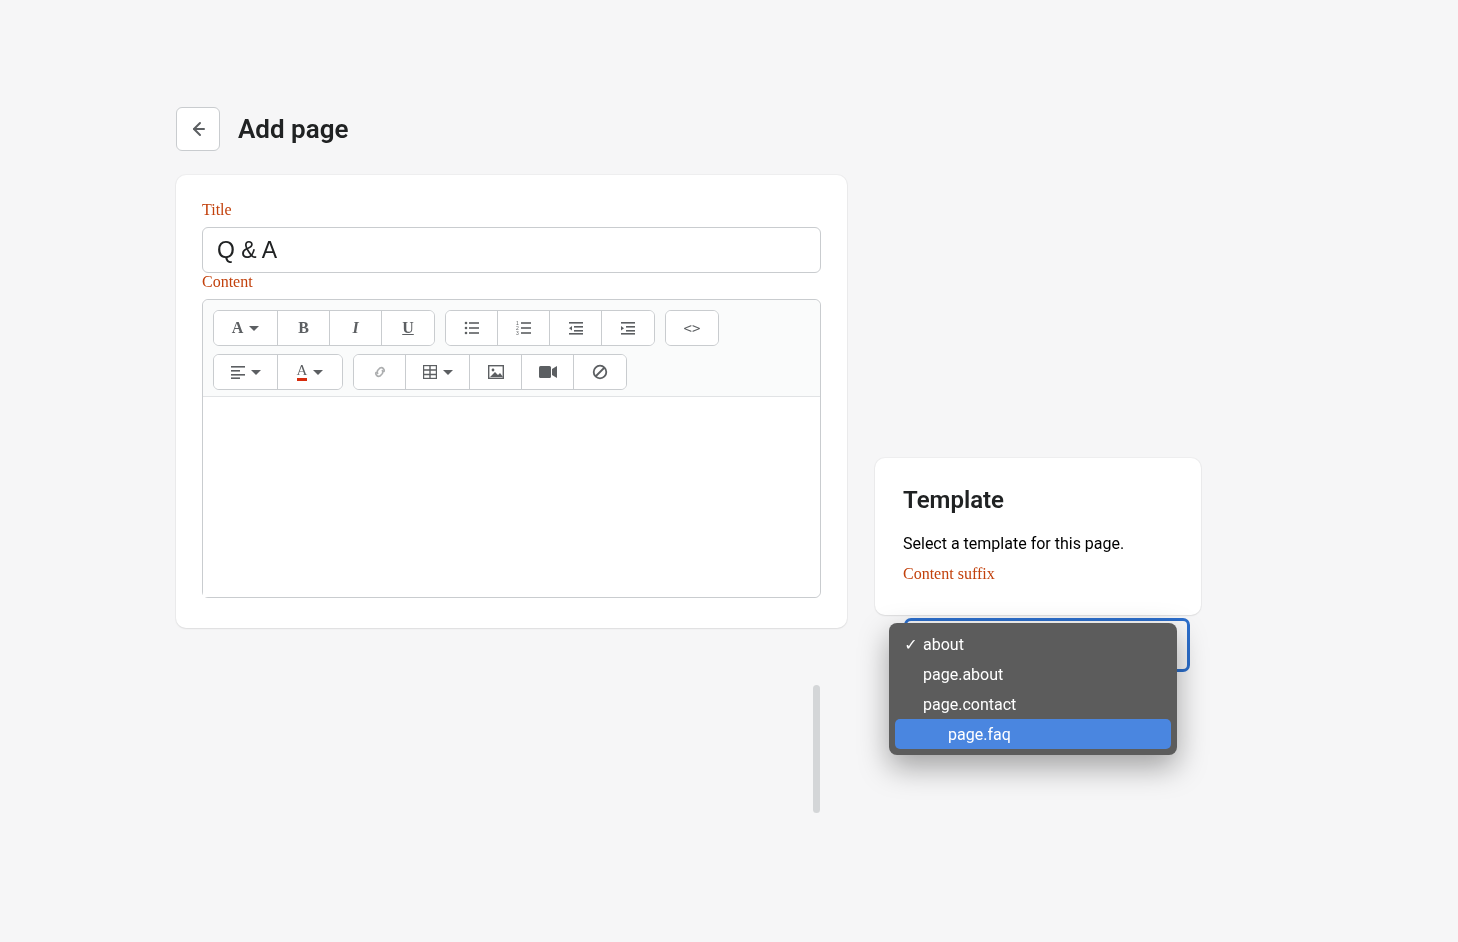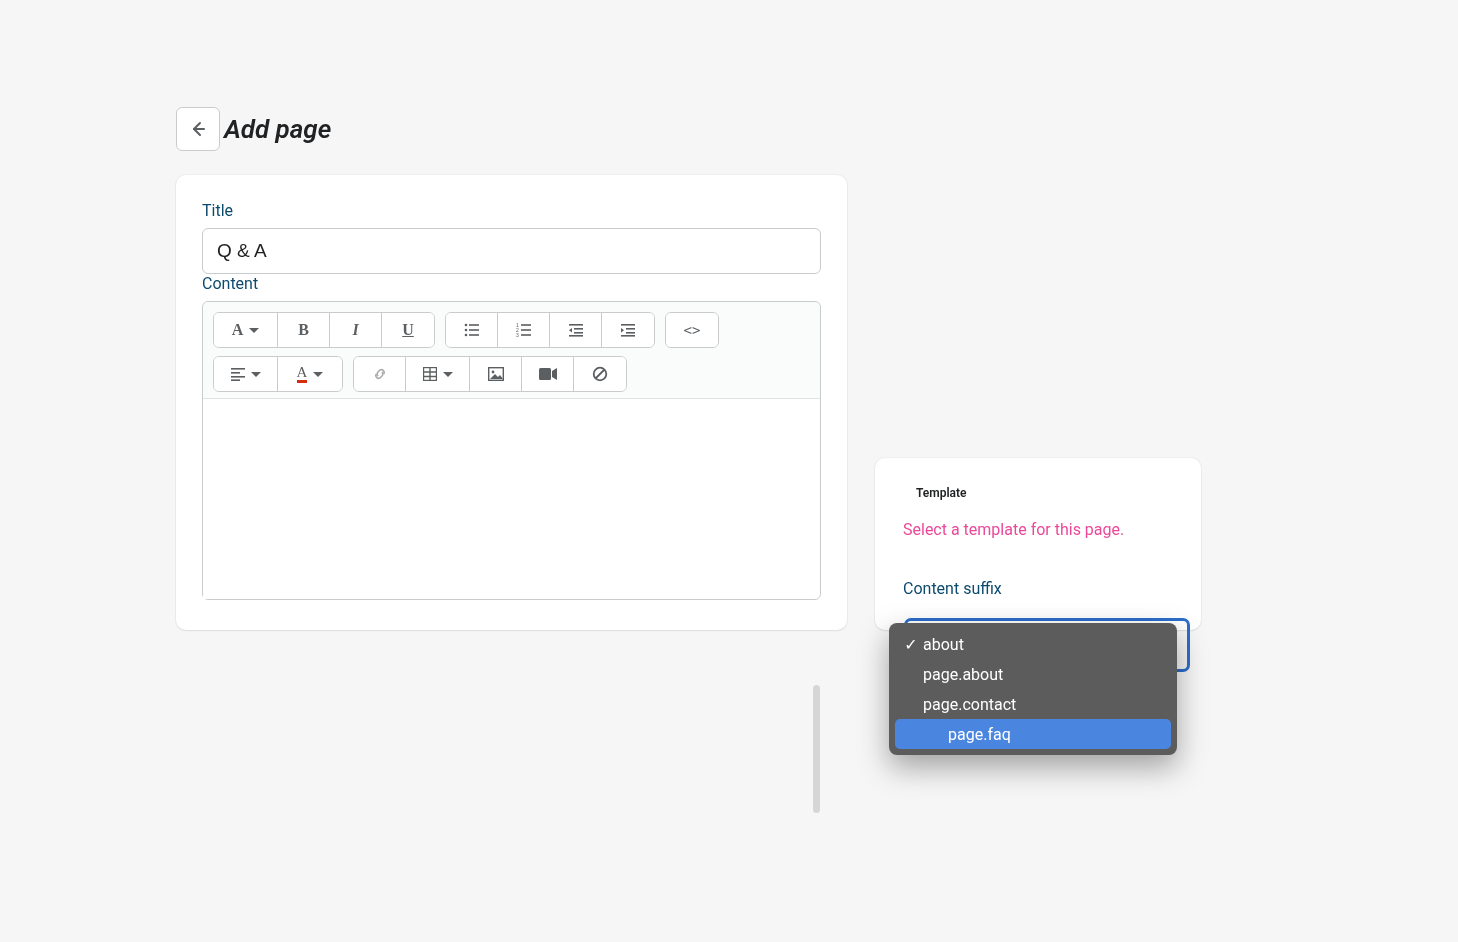--- a/index.html
+++ b/index.html
@@ -7,25 +7,24 @@
       font-family: -apple-system, BlinkMacSystemFont, "Segoe UI", Roboto, sans-serif;
       background: #f6f6f7;
       width: 1458px;
       height: 942px;
       position: relative;
       color: #202223;
     }
     .page-header {
       display: flex;
       align-items: center;
-      gap: 4px;
+      gap: 18px;
       position: absolute;
       left: 176px;
       top: 107px;
-      font-style: italic;
     }
     .back-button {
       width: 44px;
       height: 44px;
       border: 1px solid #c9cccf;
       border-radius: 6px;
       background: #fff;
       display: flex;
       align-items: center;
       justify-content: center;
@@ -41,31 +40,32 @@
       left: 176px;
       top: 175px;
       width: 671px;
       background: #fff;
       border-radius: 10px;
       box-shadow: 0 1px 2px rgba(0,0,0,0.07), 0 0 0 1px rgba(0,0,0,0.03);
       padding: 26px 26px 30px 26px;
     }
     .field-label {
       font-size: 16px;
-      color: #0c4a6e;
+      color: #c2410c;
       margin-bottom: 8px;
       display: block;
+      font-family: Liberation Serif, serif;
     }
     .title-input {
       width: 100%;
       height: 46px;
       border: 1px solid #c9cccf;
       border-radius: 6px;
       padding: 0 14px;
-      font-size: 19px;
+      font-size: 23px;
       color: #202223;
       outline: none;
     }
     .content-section { }
     .editor-container {
       border: 1px solid #c9cccf;
       border-radius: 6px;
       background: #fff;
     }
     .toolbar {
@@ -129,29 +129,28 @@
       position: absolute;
       left: 875px;
       top: 458px;
       width: 326px;
       background: #fff;
       border-radius: 10px;
       box-shadow: 0 1px 2px rgba(0,0,0,0.07), 0 0 0 1px rgba(0,0,0,0.03);
       padding: 28px 28px 32px 28px;
     }
     .template-title {
-      font-size: 12px;
+      font-size: 24px;
       font-weight: 600;
       margin-bottom: 20px;
-      margin-left: 13px;
     }
     .template-desc {
       font-size: 16px;
-      color: #ec4899;
-      margin-bottom: 40px;
+      color: #000000;
+      margin-bottom: 12px;
     }
     .select-outline {
       position: absolute;
       left: 904px;
       top: 618px;
       width: 286px;
       height: 54px;
       border: 3px solid #2c6ecb;
       border-radius: 7px;
       background: transparent;

